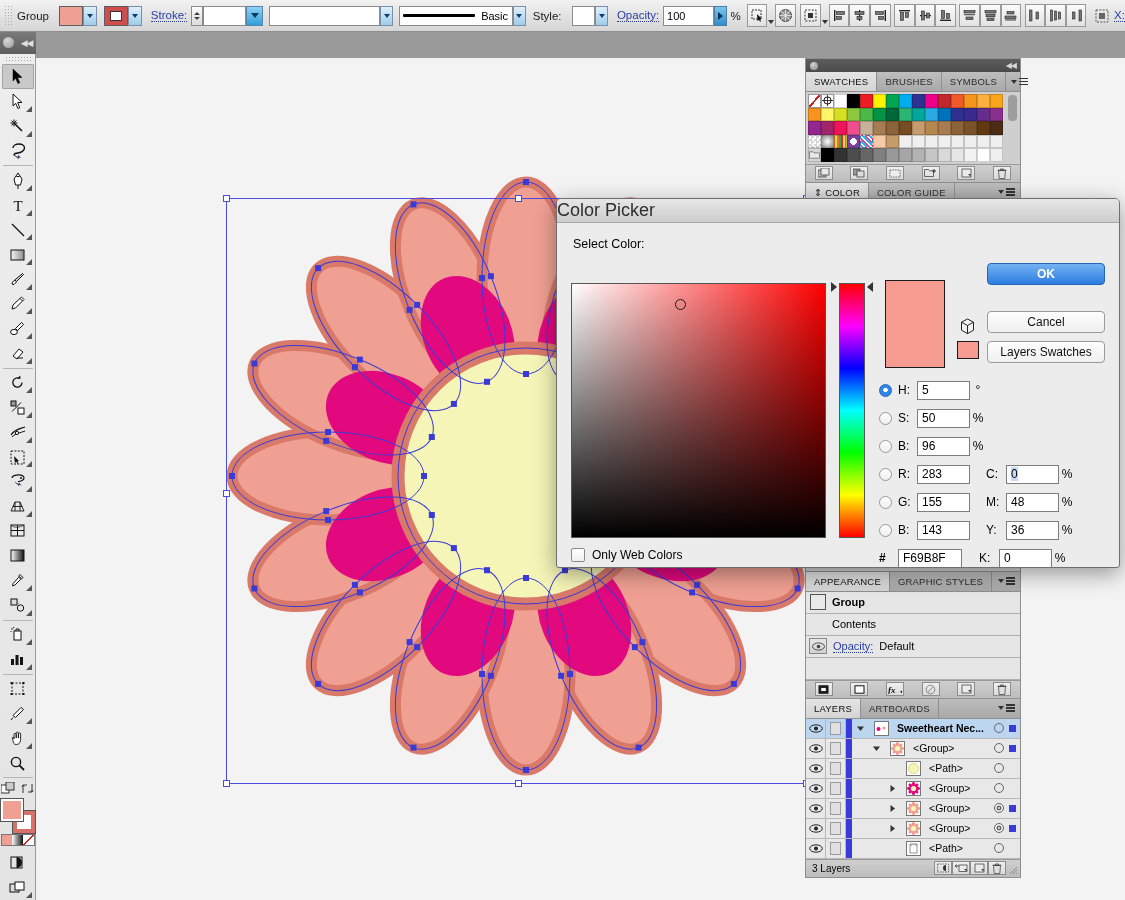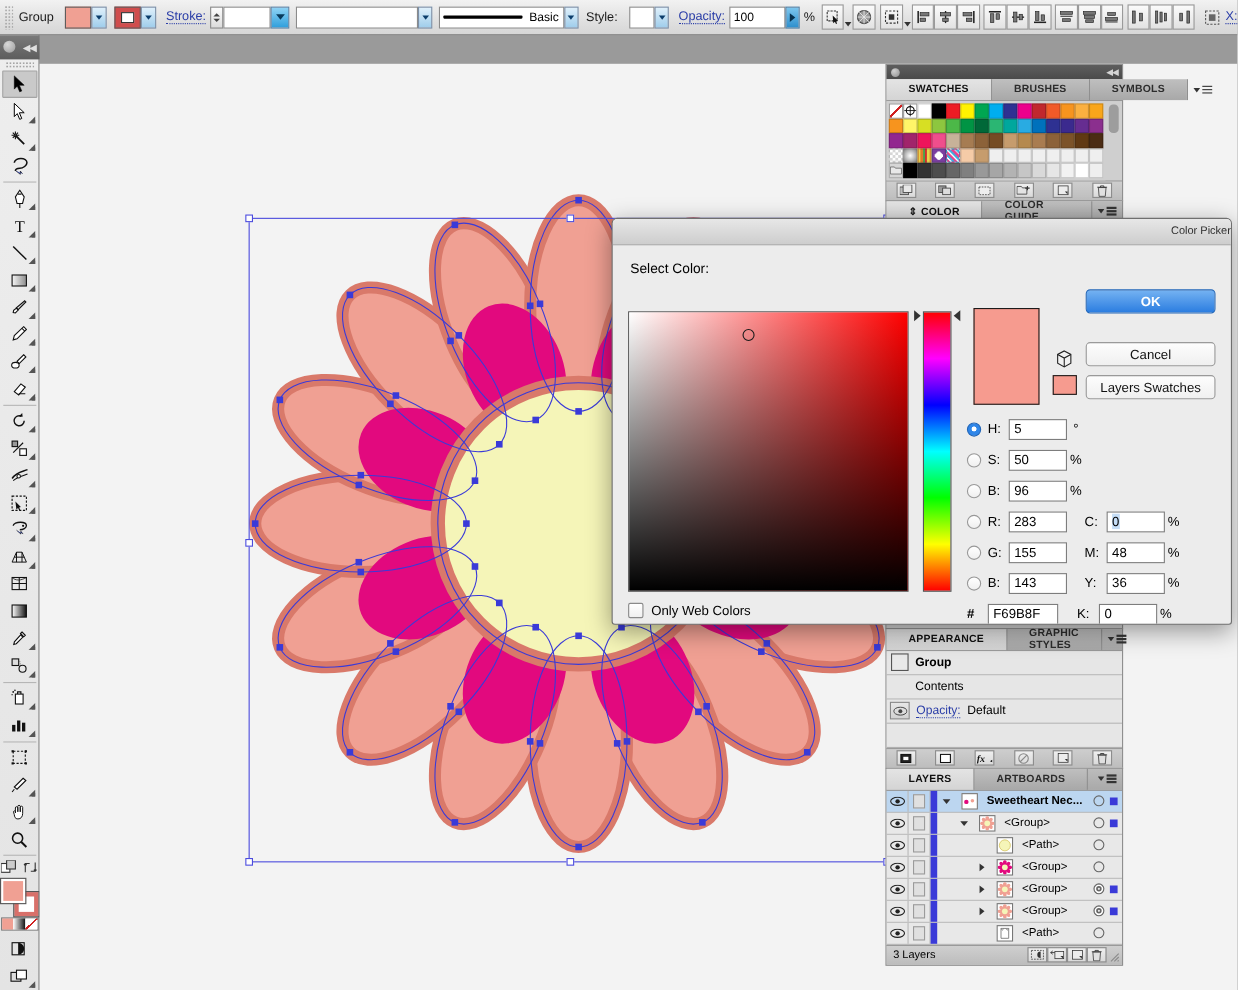--- a/index.html
+++ b/index.html
@@ -107,21 +107,21 @@
 
   
   .panelcol{position:absolute;left:805px;top:58px;width:216px;}
   .panel{background:#d4d4d4;border:1px solid #8f8f8f;}
   .pnl-topbar{height:13px;background:linear-gradient(to bottom,#5e5e5e,#4a4a4a);display:flex;align-items:center;
      justify-content:space-between;padding:0 4px;}
   .pnl-topbar .pd{width:8px;height:8px;border-radius:50%;background:radial-gradient(circle at 35% 30%,#d0d0d0,#8d8d8d);}
   .pnl-topbar .cc{color:#d5d5d5;font-size:8px;letter-spacing:-1px;}
   .tabs{display:flex;height:20px;background:linear-gradient(to bottom,#bcbcbc,#a9a9a9);border-bottom:1px solid #8f8f8f;
      align-items:stretch;}
-  .tab{padding:0 20px;display:flex;align-items:center;font-size:9.5px;font-weight:bold;color:#2c2c2c;
+  .tab{padding:0 8px;display:flex;align-items:center;font-size:9.5px;font-weight:normal;color:#2c2c2c;
      letter-spacing:.2px;border-right:1px solid #8f8f8f;background:linear-gradient(to bottom,#bfbfbf,#a8a8a8);}
   .tab.active{background:linear-gradient(to bottom,#e4e4e4,#d4d4d4);color:#111;}
   .tab-menu{margin-left:auto;display:flex;align-items:center;padding:0 5px;gap:2px;}
   .tab-menu .tri{border-left:3px solid transparent;border-right:3px solid transparent;border-top:4px solid #333;}
   .tab-menu .lines{display:flex;flex-direction:column;gap:1.5px;}
   .tab-menu .lines i{display:block;width:9px;height:1.5px;background:#333;}
 
   .swatchgrid{display:grid;grid-template-columns:repeat(15,13px);grid-auto-rows:13.5px;
      padding:2px;background:#cfcfcf;}
   .swatchgrid i{display:block;width:13px;height:13.5px;border:0;}
@@ -156,22 +156,22 @@
   .lyrfoot .cnt{padding-left:6px;flex:1;}
 
   
   .cp{
     position:absolute;left:556px;top:198px;width:564px;height:370px;
     background:#ececec;border:1px solid #6f6f6f;border-radius:5px 5px 3px 3px;
     box-shadow:0 6px 22px rgba(0,0,0,.38);
     overflow:hidden;
   }
   .cp-title{height:24px;background:linear-gradient(to bottom,#e7e7e7,#cdcdcd);
-     border-bottom:1px solid #a9a9a9;display:flex;align-items:center;justify-content:flex-end;
-     font-size:10px;color:#2f2f2f;}
+     border-bottom:1px solid #a9a9a9;display:flex;align-items:center;justify-content:flex-start;
+     font-size:18px;color:#2f2f2f;}
   .cp-body{position:relative;height:346px;padding:14px 16px;}
   .cp-sel{font-size:12.5px;margin-bottom:12px;}
   .cp-area{position:absolute;left:14px;top:60px;width:255px;height:255px;border:1px solid #555;}
   .cp-area .sat{position:absolute;inset:0;background:linear-gradient(to right,#ffffff,#ff0000);}
   .cp-area .val{position:absolute;inset:0;background:linear-gradient(to bottom,rgba(0,0,0,0),#000);}
   .cp-ring{position:absolute;width:11px;height:11px;border:1.5px solid #1a1a1a;border-radius:50%;}
   .cp-hue{position:absolute;left:282px;top:60px;width:26px;height:255px;border:1px solid #555;
      background:linear-gradient(to bottom,#ff0000,#ff00ff 16.6%,#0000ff 33.3%,#00ffff 50%,#00ff00 66.6%,#ffff00 83.3%,#ff0000 100%);}
   .hue-mark{position:absolute;width:0;height:0;border-top:5px solid transparent;border-bottom:5px solid transparent;}
   .hue-mark.l{left:274px;border-left:6px solid #333;}

